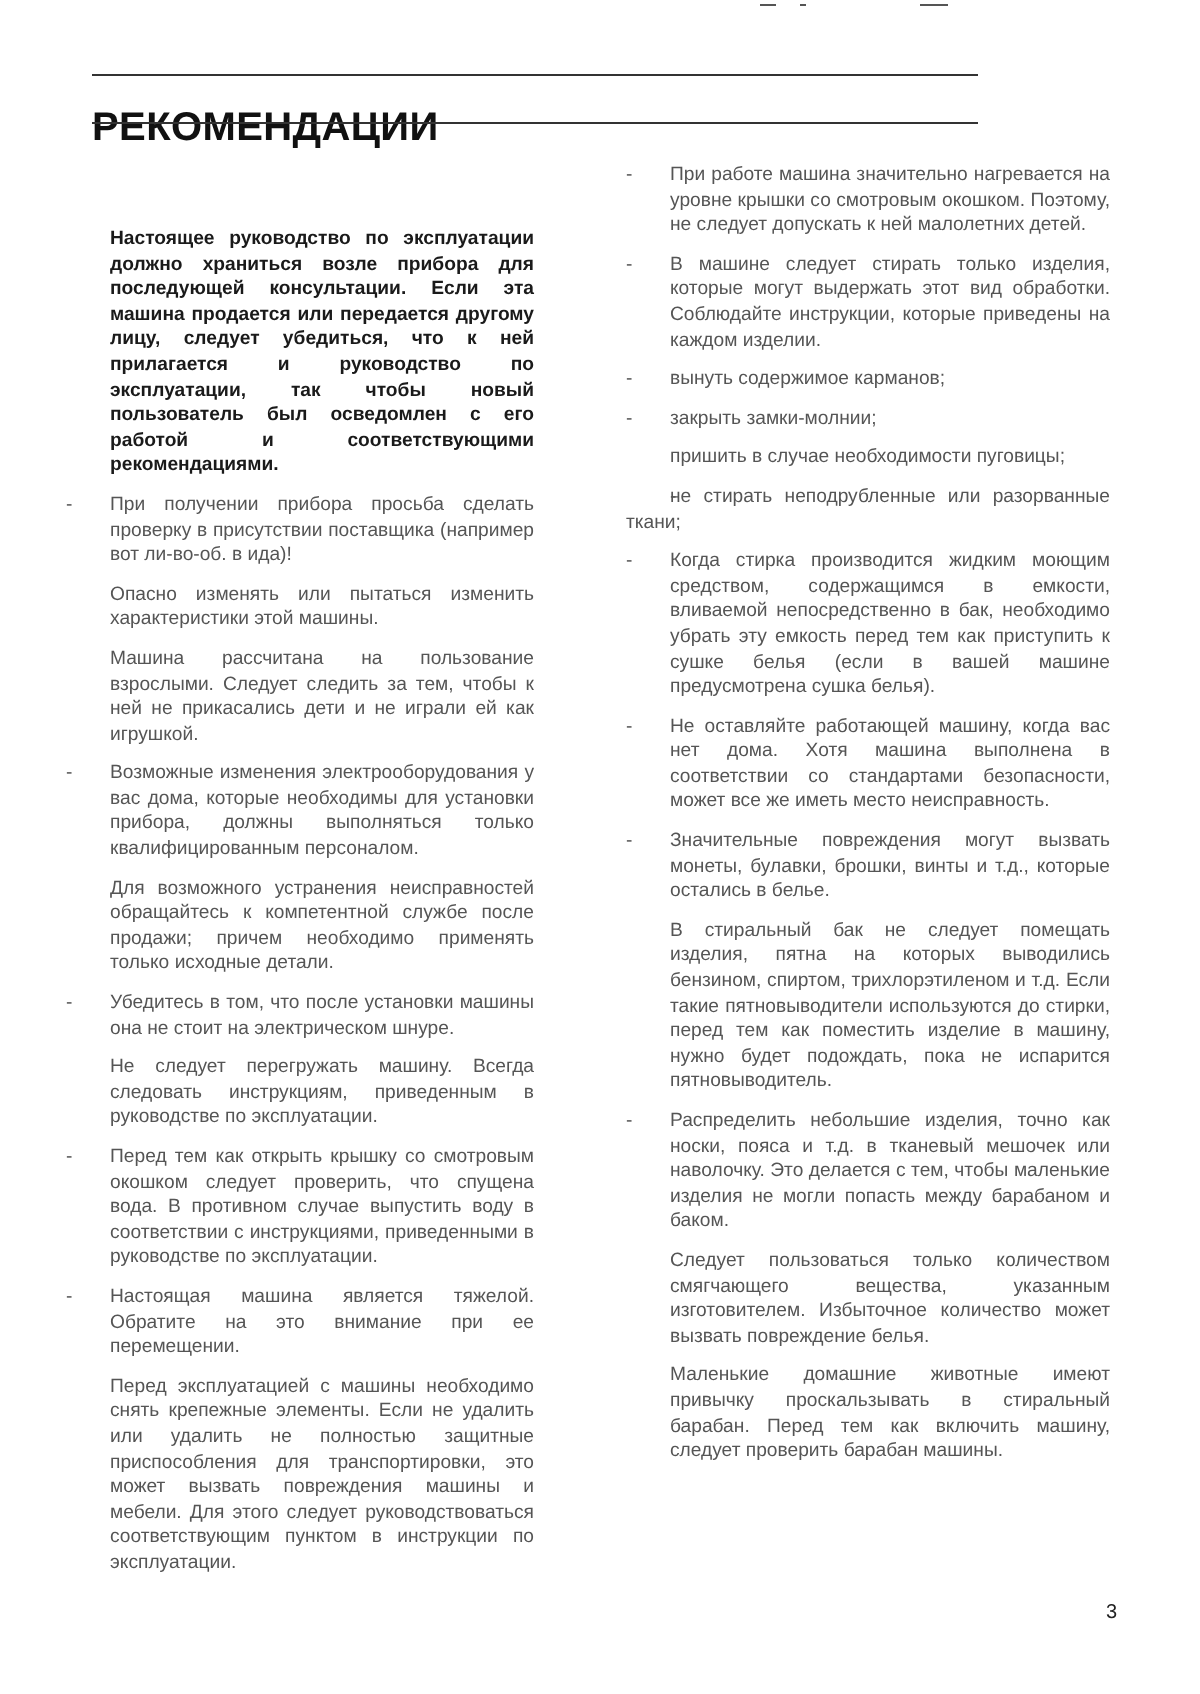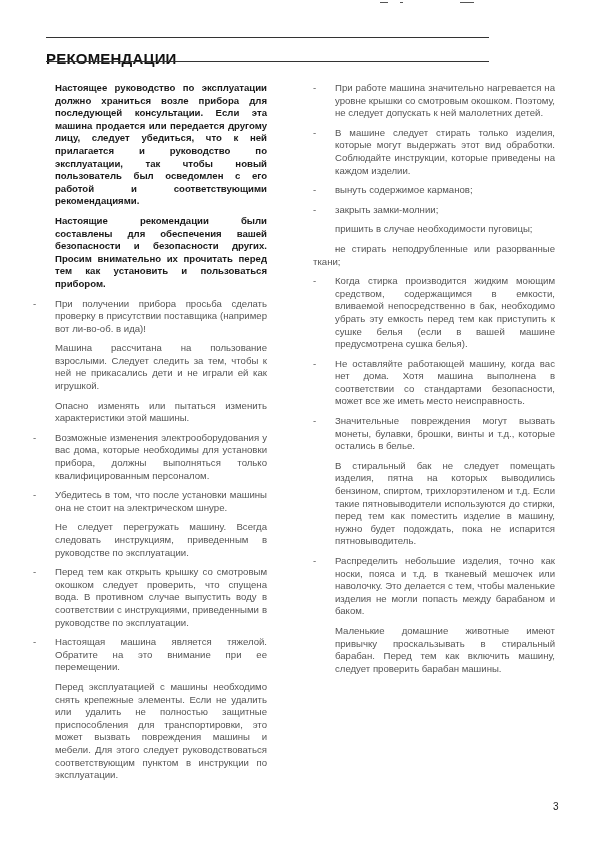--- a/index.html
+++ b/index.html
@@ -3,27 +3,27 @@
 <meta charset="utf-8">
 <style>
   html, body { margin:0; padding:0; background:#ffffff; }
   body { width:600px; height:847px; position:relative; overflow:hidden;
          font-family:"Liberation Sans", sans-serif; color:#222; }
   .topmarks { position:absolute; top:2px; right:120px; width:100px; height:4px; }
   .topmarks span { position:absolute; top:0; height:1px; background:#555; }
   .rule { position:absolute; left:46px; width:443px; height:1px; background:#333; }
   .rule.top { top:37px; }
   .rule.bot { top:61px; }
-  .title { position:absolute; left:46px; top:40px; font-size:15px; font-weight:bold;
+  .title { position:absolute; left:46px; top:40px; font-size:20px; font-weight:bold;
            letter-spacing:0.2px; color:#111; }
   .col { position:absolute; top:82px; width:212px; font-size:9.6px; line-height:12.6px; }
   .col.left { left:55px; }
   .col.right { left:335px; width:220px; }
   .p { margin:0 0 7px 0; text-align:justify; }
-  .p.bold { font-weight:bold; color:#1a1a1a; }
+  .p.bold { font-weight:bold; color:#1a1a1a;margin-top:32px; }
   .p.light { color:#555; }
   .bullet { position:relative; }
   .bullet .dash { position:absolute; left:-22px; top:0; }
   .sub { position:relative; padding-left:22px; margin:0 0 7px -22px; }
   .sub .dash { position:absolute; left:0; top:0; }
   .sub.hang { padding-left:0; text-indent:22px; margin-left:-22px; }
   .pagenum { position:absolute; left:553px; top:801px; font-size:10px; color:#222; }
 </style>
 </head>
 <body>
@@ -33,26 +33,26 @@
     <span style="left:20px;width:3px"></span>
     <span style="left:80px;width:14px"></span>
 </div>
 
 <div class="rule top"></div>
 <h1 class="title">РЕКОМЕНДАЦИИ</h1>
 <div class="rule bot"></div>
 
 <div class="col left">
   <p class="p bold">Настоящее руководство по эксплуатации должно храниться возле прибора для последующей консультации. Если эта машина продается или передается другому лицу, следует убедиться, что к ней прилагается и руководство по эксплуатации, так чтобы новый пользователь был осведомлен с его работой и соответствующими рекомендациями.</p>
-  <p class="p bold">Настоящие рекомендации были составлены для обеспечения вашей безопасности и безопасности других. Просим внимательно их прочитать перед тем как установить и пользоваться прибором.</p>
   <div id="left-items">
       <p class="p light bullet"><span class="dash">-</span><span>При получении прибора просьба сделать проверку в присутствии поставщика (например вот ли-во-об. в ида)!</span></p>
+      <p class="p light"><span>Опасно изменять или пытаться изменить характеристики этой машины.</span></p>
       <p class="p light"><span>Машина рассчитана на пользование взрослыми. Следует следить за тем, чтобы к ней не прикасались дети и не играли ей как игрушкой.</span></p>
-      <p class="p light"><span>Опасно изменять или пытаться изменить характеристики этой машины.</span></p>
       <p class="p light bullet"><span class="dash">-</span><span>Возможные изменения электрооборудования у вас дома, которые необходимы для установки прибора, должны выполняться только квалифицированным персоналом.</span></p>
+      <p class="p light"><span>Для возможного устранения неисправностей обращайтесь к компетентной службе после продажи; причем необходимо применять только исходные детали.</span></p>
       <p class="p light bullet"><span class="dash">-</span><span>Убедитесь в том, что после установки машины она не стоит на электрическом шнуре.</span></p>
       <p class="p light"><span>Не следует перегружать машину. Всегда следовать инструкциям, приведенным в руководстве по эксплуатации.</span></p>
       <p class="p light bullet"><span class="dash">-</span><span>Перед тем как открыть крышку со смотровым окошком следует проверить, что спущена вода. В противном случае выпустить воду в соответствии с инструкциями, приведенными в руководстве по эксплуатации.</span></p>
       <p class="p light bullet"><span class="dash">-</span><span>Настоящая машина является тяжелой. Обратите на это внимание при ее перемещении.</span></p>
       <p class="p light"><span>Перед эксплуатацией с машины необходимо снять крепежные элементы. Если не удалить или удалить не полностью защитные приспособления для транспортировки, это может вызвать повреждения машины и мебели. Для этого следует руководствоваться соответствующим пунктом в инструкции по эксплуатации.</span></p>
     </div>
 </div>
 
 <div class="col right">
   <div id="right-items">
@@ -65,17 +65,18 @@
       <p class="p light sub"><span>пришить в случае необходимости пуговицы;</span></p>
       <p class="p light sub hang"><span class="dash">-</span><span>не стирать неподрубленные или разорванные ткани;</span></p>
       <p class="p light sub"><span class="dash">-</span></p>
     </div>
   <div id="right-items2">
       <p class="p light"><span>Когда стирка производится жидким моющим средством, содержащимся в емкости, вливаемой непосредственно в бак, необходимо убрать эту емкость перед тем как приступить к сушке белья (если в вашей машине предусмотрена сушка белья).</span></p>
       <p class="p light bullet"><span class="dash">-</span><span>Не оставляйте работающей машину, когда вас нет дома. Хотя машина выполнена в соответствии со стандартами безопасности, может все же иметь место неисправность.</span></p>
       <p class="p light bullet"><span class="dash">-</span><span>Значительные повреждения могут вызвать монеты, булавки, брошки, винты и т.д., которые остались в белье.</span></p>
       <p class="p light"><span>В стиральный бак не следует помещать изделия, пятна на которых выводились бензином, спиртом, трихлорэтиленом и т.д. Если такие пятновыводители используются до стирки, перед тем как поместить изделие в машину, нужно будет подождать, пока не испарится пятновыводитель.</span></p>
       <p class="p light bullet"><span class="dash">-</span><span>Распределить небольшие изделия, точно как носки, пояса и т.д. в тканевый мешочек или наволочку. Это делается с тем, чтобы маленькие изделия не могли попасть между барабаном и баком.</span></p>
+      <p class="p light"><span>Следует пользоваться только количеством смягчающего вещества, указанным изготовителем. Избыточное количество может вызвать повреждение белья.</span></p>
       <p class="p light"><span>Маленькие домашние животные имеют привычку проскальзывать в стиральный барабан. Перед тем как включить машину, следует проверить барабан машины.</span></p>
     </div>
 </div>
 
 <div class="pagenum">3</div>
 
 </body></html>

